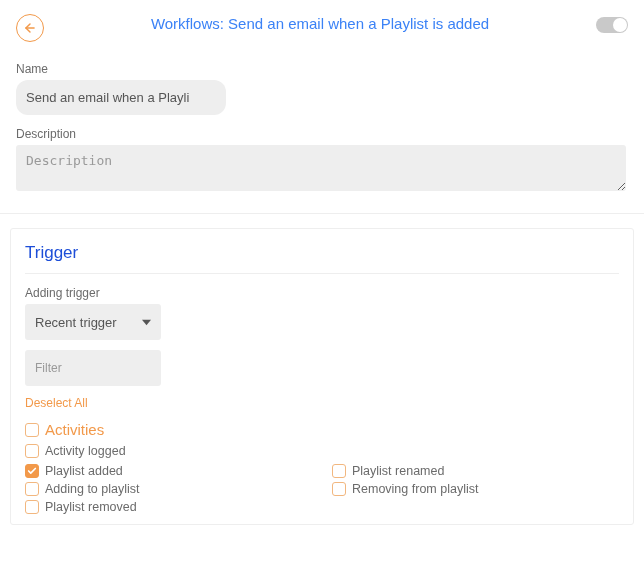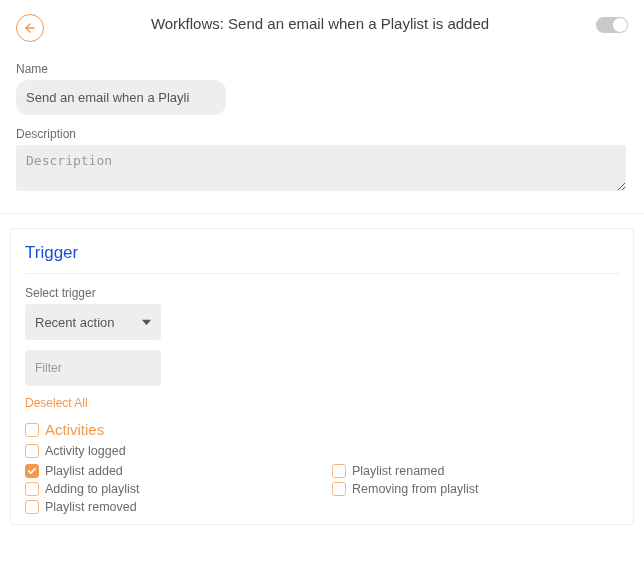--- a/index.html
+++ b/index.html
@@ -25,21 +25,21 @@
   display: flex;
   align-items: center;
   justify-content: center;
   cursor: pointer;
   flex-shrink: 0;
 }
 .back-btn svg { display: block; }
 .title {
   flex: 1;
   text-align: center;
-  color: #404040;
+  color: #3b82f6;
   font-size: 15px;
   line-height: 1.35;
   padding: 0 40px;
 }
 .toggle {
   width: 32px;
   height: 16px;
   background: #c9c9c9;
   border-radius: 10px;
   position: relative;
@@ -199,24 +199,24 @@
 
   <div class="label">Description</div>
   <textarea class="textarea" placeholder="Description" style=""></textarea>
 </div>
 
 <hr class="hr">
 
 <div class="card">
   <div class="section-title">Trigger</div>
 
-  <div class="label" style="margin-top:0">Select trigger</div>
+  <div class="label" style="margin-top:0">Adding trigger</div>
 
   <div class="select-wrap">
-    <span>Recent action</span>
+    <span>Recent trigger</span>
     <svg width="9" height="9" viewBox="0 0 10 10">
         <path d="M0 2 L5 8 L10 2 Z" fill="#555"></path>
       </svg>
   </div>
 
   <input type="text" class="filter-input" placeholder="Filter" style="">
 
   <div>
     <span class="link">Deselect All</span>
   </div>

